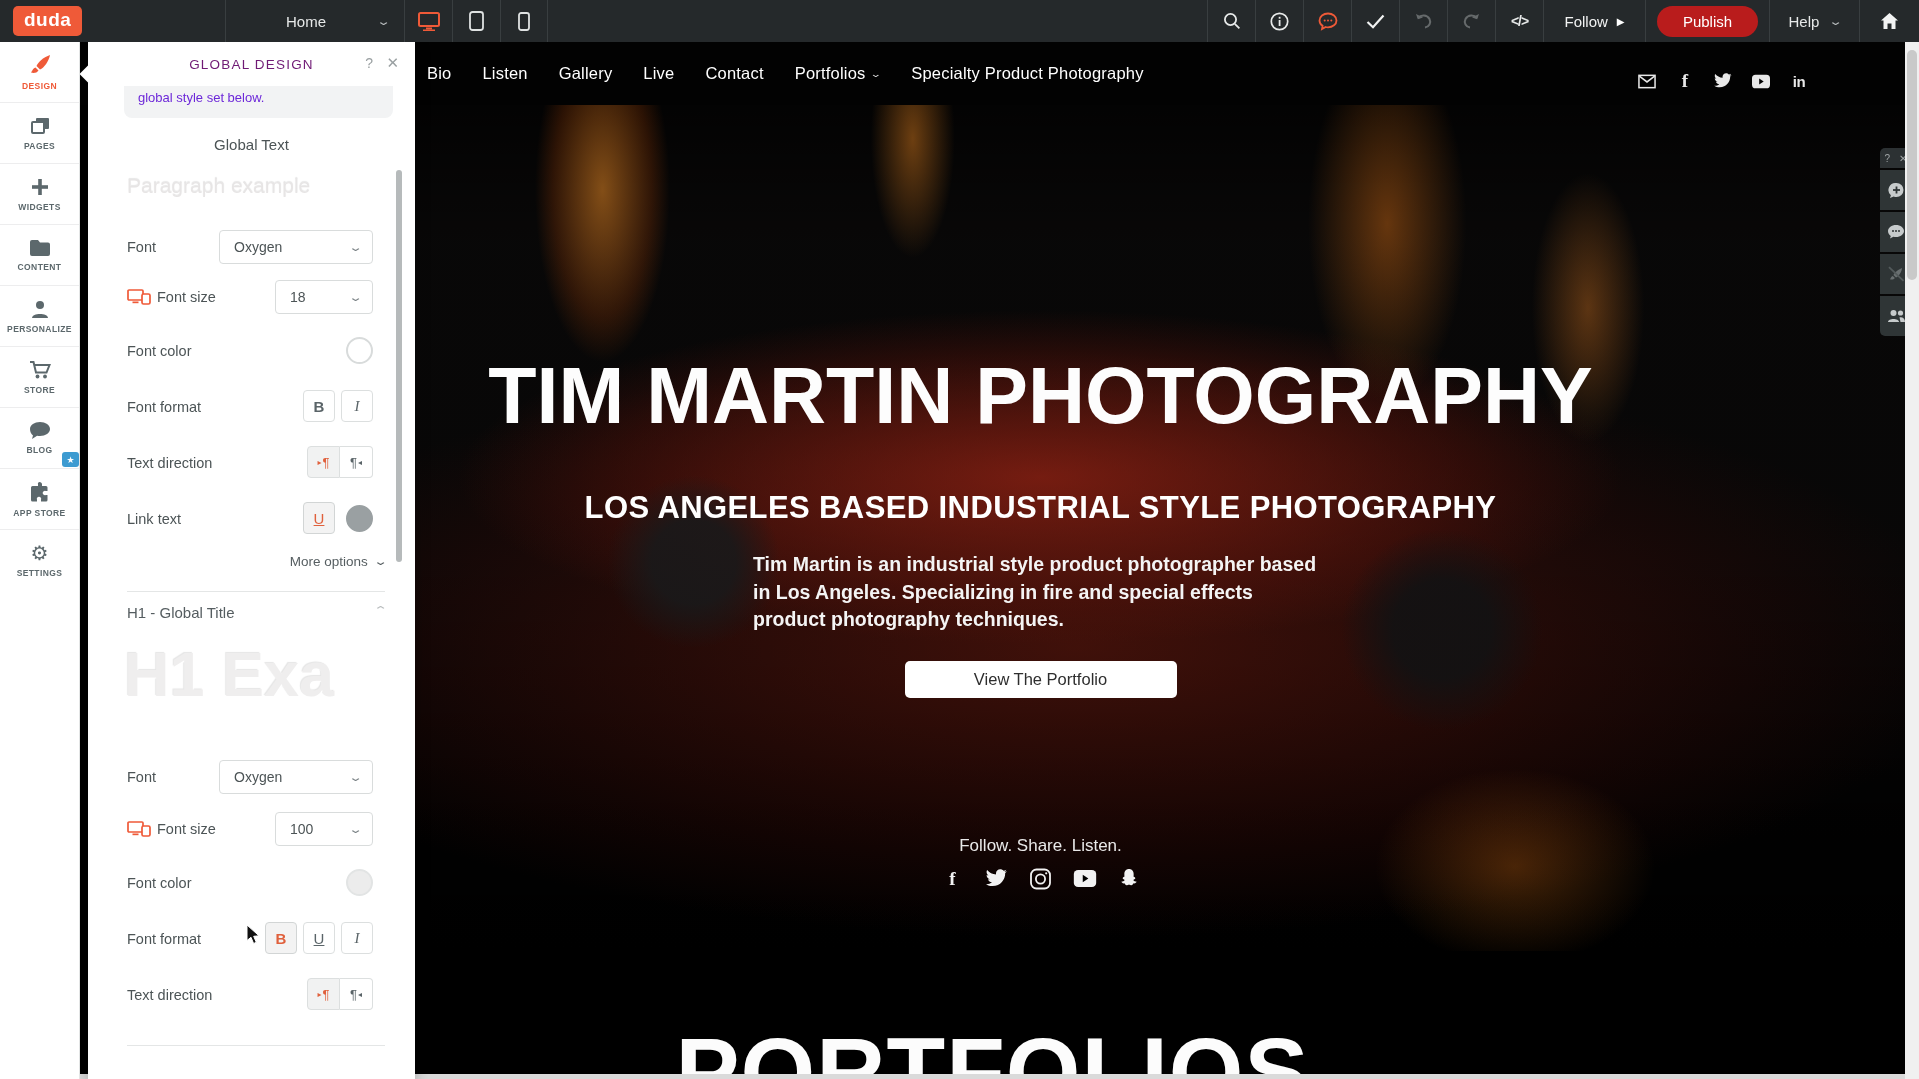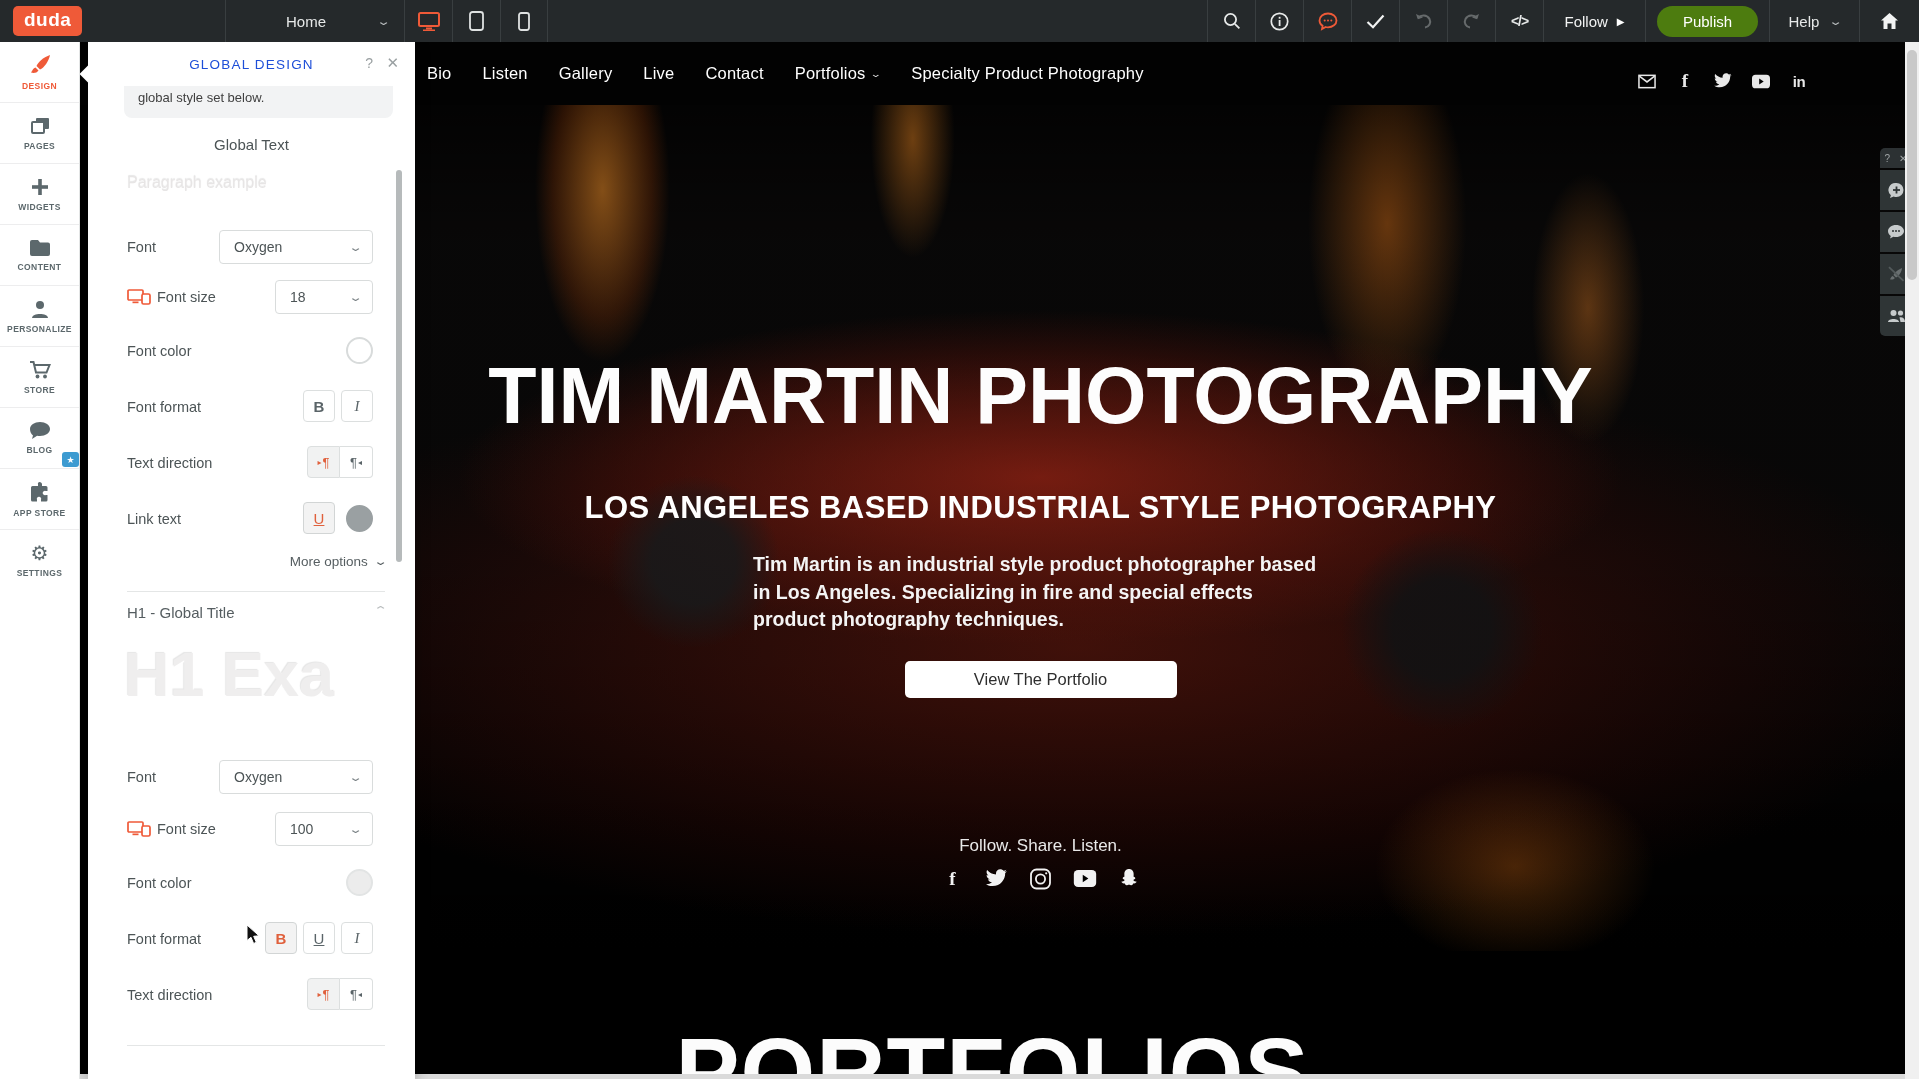--- a/index.html
+++ b/index.html
@@ -18,21 +18,21 @@
   .chev { font-size:11px; color:#b9bdbe; transform:scaleX(1.6); display:inline-block; }
   .dev-cell { width:48px; cursor:pointer; }
   .tb-right { position:absolute; right:0; top:0; height:42px; display:flex; }
   .tb-icon { width:48px; height:42px; display:flex; align-items:center; justify-content:center;
              border-left:1px solid #393e40; cursor:pointer; }
   .dim svg { opacity:.38; }
   .preview-cell { width:102px; display:flex; gap:9px; align-items:center; justify-content:center;
                   border-left:1px solid #393e40; color:#f2f3f3; font-size:15px; cursor:pointer; }
   .play { font-size:10px; color:#fff; }
   .publish-wrap { width:124px; display:flex; align-items:center; justify-content:center; border-left:1px solid #393e40; }
-  .publish-btn { background:#4d7c0f; color:#fff; border:none; border-radius:16px; font-size:15px;
+  .publish-btn { background:#b91c1c; color:#fff; border:none; border-radius:16px; font-size:15px;
                  padding:7px 26px; cursor:pointer; font-family:inherit; }
   .help-cell { width:90px; display:flex; gap:12px; align-items:center; justify-content:center;
                border-left:1px solid #393e40; font-size:15px; color:#e7e9e9; cursor:pointer; }
   .home-cell { width:60px; }
 
   
   .site { position:absolute; left:80px; top:42px; width:1825px; height:1037px; background:#000; z-index:1; overflow:hidden; }
   .site-nav { position:absolute; left:0; top:0; width:100%; height:63px; background:#020202;
               display:flex; align-items:center; gap:31px; padding-left:347px; }
   .site-nav a { color:#fff; font-size:16.5px; text-decoration:none; letter-spacing:.2px; display:flex; align-items:center; gap:7px; cursor:pointer; }
@@ -81,28 +81,28 @@
   .sb-item.active .lbl { color:#ef5a38; }
   .sb-badge { position:absolute; left:62px; top:452px; width:17px; height:15px; background:#3d9bd1;
               border-radius:3px; color:#fff; font-size:9px; display:flex; align-items:center; justify-content:center; z-index:22; }
 
   
   .panel { position:absolute; left:88px; top:42px; width:327px; height:1037px; background:#fff; z-index:15;
            box-shadow:0 3px 14px rgba(0,0,0,.28); }
   .panel-notch { position:absolute; left:-6px; top:26px; width:12px; height:12px; background:#fff; transform:rotate(45deg); }
   .panel-head { position:absolute; left:0; top:0; width:100%; height:44px; background:#fff; z-index:3;
                 display:flex; align-items:center; justify-content:center; }
-  .panel-title { font-size:13.5px; color:#1d4ed8; letter-spacing:1.2px; }
+  .panel-title { font-size:13.5px; color:#701a75; letter-spacing:1.2px; }
   .panel-help { position:absolute; right:42px; top:13px; font-size:14px; color:#9aa0a2; cursor:pointer; }
   .panel-close { position:absolute; right:16px; top:12px; font-size:15px; color:#9aa0a2; cursor:pointer; }
   .notice { position:absolute; left:36px; right:22px; top:30px; height:46px; background:#f2f3f4;
             border-radius:8px; overflow:hidden; z-index:2; }
-  .notice span { position:absolute; left:14px; top:18px; font-size:13px; color:#404040; }
+  .notice span { position:absolute; left:14px; top:18px; font-size:13px; color:#6d28d9; }
   .sec-head { position:absolute; left:0; width:100%; text-align:center; font-size:15px; color:#4c5456; }
-  .para-preview { position:absolute; left:39px; top:132px; font-size:16px; color:#e7e5e5;
+  .para-preview { position:absolute; left:39px; top:132px; font-size:21px; color:#e7e5e5;
                   text-shadow:0 1px 1px #fff, 0 -1px 1px rgba(0,0,0,.10); }
   .h1-preview { position:absolute; left:36px; top:596px; width:280px; overflow:hidden; white-space:nowrap;
                 font-size:63px; font-weight:bold; color:#efeeee;
                 text-shadow:1px 1px 1px #fff, -1px -1px 1px rgba(0,0,0,.10); }
   .row { position:absolute; left:39px; right:42px; height:34px; }
   .row .lbl { position:absolute; left:0; top:0; line-height:34px; font-size:14.5px; color:#4c5456; }
   .row .lbl.ic { left:30px; }
   .devices-ico { position:absolute; left:0; top:9px; width:24px; height:16px; }
   .select { position:absolute; right:0; top:0; height:34px; background:#fff; border:1px solid #d9dcdc;
             border-radius:4px; display:flex; align-items:center; justify-content:space-between;

